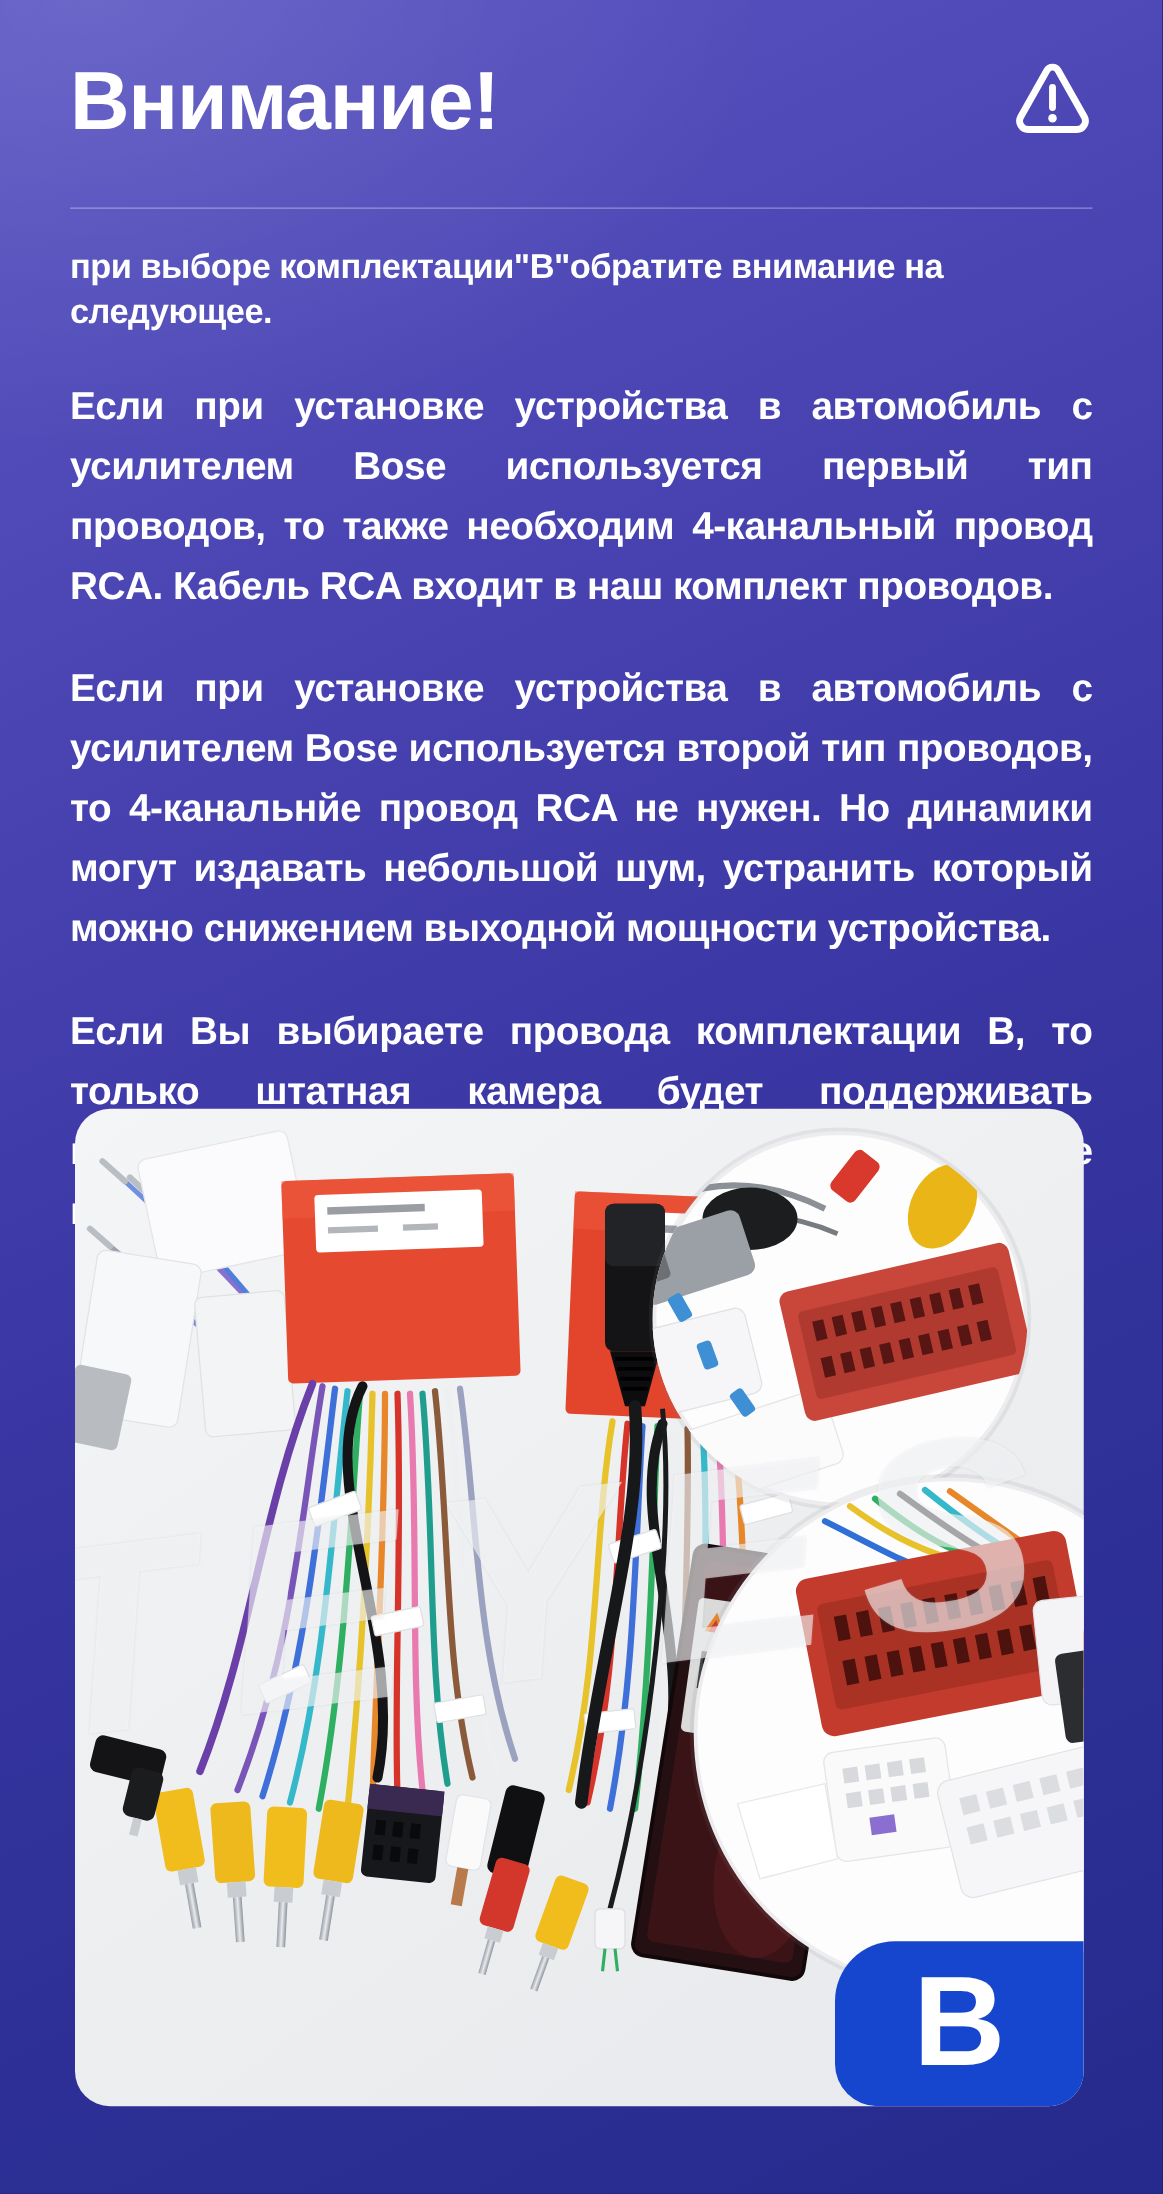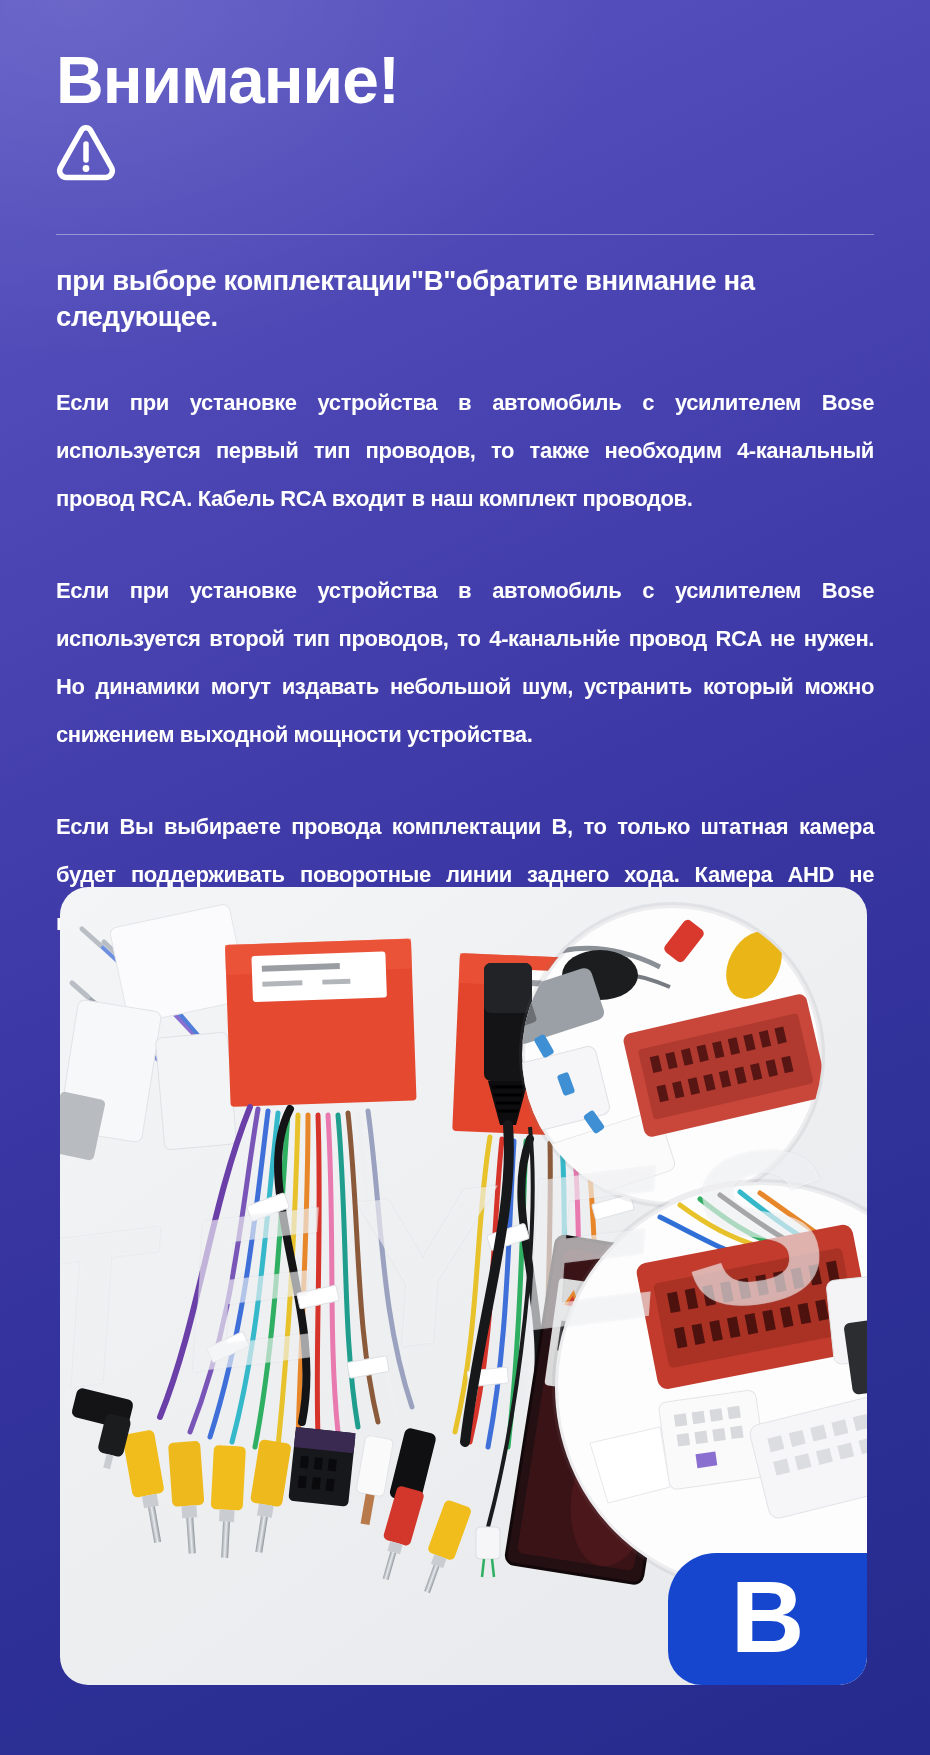--- a/index.html
+++ b/index.html
@@ -7,31 +7,31 @@
     position:relative;
     width:930px;height:1755px;
     overflow:hidden;
     font-family:"Liberation Sans", sans-serif;
     color:#ffffff;
     background:
       radial-gradient(900px 600px at 8% 0%, rgba(255,255,255,0.10), rgba(255,255,255,0) 60%),
       linear-gradient(155deg, #5b56c3 0%, #4a45b2 26%, #3a36a3 52%, #2e3097 74%, #262a8c 100%);
   }
   .content{padding:0 56px;position:relative;}
-  .header-row{display:flex;justify-content:space-between;align-items:flex-start;margin-top:44px;flex-direction:column;}
+  .header-row{display:flex;justify-content:space-between;align-items:flex-start;margin-top:44px;}
   h1.title{
     margin:0;font-size:66px;line-height:1.12;font-weight:700;letter-spacing:-1px;
   }
   .warn-icon{margin-top:6px;margin-right:2px;}
   .divider{height:1px;background:rgba(255,255,255,0.38);margin-top:48px;}
   .intro{
     margin:28px 0 0;font-size:27.5px;font-weight:700;line-height:36px;letter-spacing:-0.4px;
   }
   p.body{
-    margin:44px 0 0;font-size:22px;font-weight:700;line-height:48px;letter-spacing:-0.4px;
+    margin:34px 0 0;font-size:31px;font-weight:700;line-height:48px;letter-spacing:-0.4px;
     text-align:justify;text-align-last:left;
   }
   .card{
     position:absolute;left:60px;top:887px;width:807px;height:798px;
     background:linear-gradient(145deg,#f4f5f7 0%,#eceef0 55%,#e7e9ec 100%);
     border-radius:28px;overflow:hidden;
   }
   .card svg{position:absolute;left:0;top:0;}
   .watermark{
     position:absolute;left:-40px;top:240px;width:1100px;

